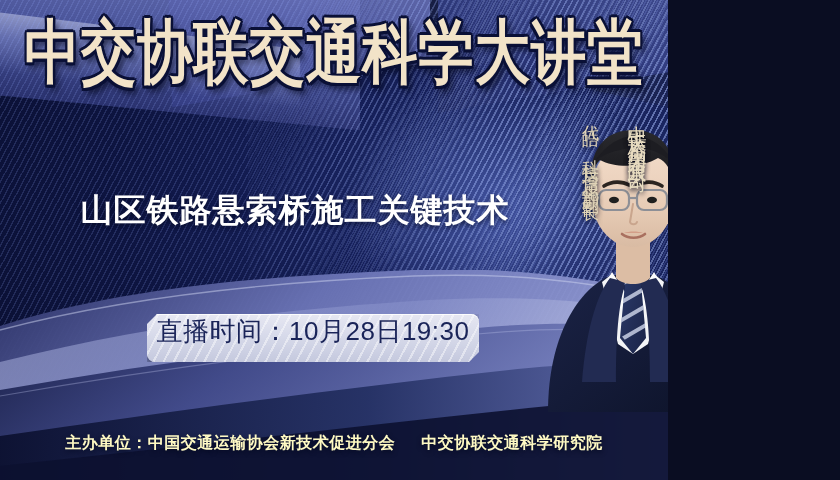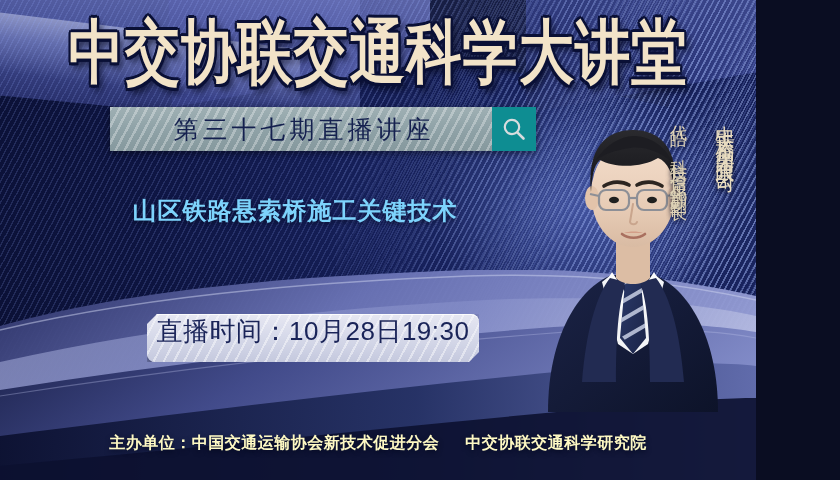--- a/index.html
+++ b/index.html
@@ -1,18 +1,18 @@
 <!DOCTYPE html>
 <html><head>
 <meta charset="utf-8">
 <style>
   html,body{margin:0;padding:0;background:#0a0d22;}
   *{box-sizing:border-box;}
   .poster{
-    position:relative;width:756px;height:480px;overflow:hidden;
+    position:relative;width:668px;height:480px;overflow:hidden;
     font-family:"Liberation Sans","DejaVu Sans",sans-serif;
     background:#0b1030;
     padding-left:6px;
   }
 
   
   .bg-base{
     position:absolute;inset:0;
     background:
       radial-gradient(120% 90% at 82% 40%, #25336f 0%, #16205a 28%, #0d1440 55%, #080c28 100%),
@@ -128,22 +128,22 @@
     width:44px;flex:0 0 44px;background:#0e8d92;
     display:flex;align-items:center;justify-content:center;
     position:relative;z-index:2;
   }
   .search-box svg{display:block;}
 
   
   .lecture-title{
     position:absolute;left:30px;top:188px;width:530px;
     text-align:center;
-    color:#7dd3fc;
-    font-size:24px;line-height:45px;font-weight:bold;
+    color:#ffffff;
+    font-size:32px;line-height:45px;font-weight:bold;
     letter-spacing:1px;
     text-shadow:0 2px 5px rgba(4,8,28,.7);
     z-index:6;
   }
 
   
   .time-pill{
     position:absolute;left:147px;top:314px;width:332px;height:48px;
     display:flex;align-items:flex-start;justify-content:center;
     background:linear-gradient(180deg,#e6e7f2 0%, #d7daea 45%, #c5c9de 100%);
@@ -240,31 +240,20 @@
       <path d="M0,120 C200,92 400,72 600,58 C710,50 790,54 840,62 L840,210 L0,210 Z" fill="url(#w2)"></path>
       <path d="M0,166 C230,140 430,118 640,100 C740,92 800,92 840,96 L840,210 L0,210 Z" fill="url(#w3)"></path>
       <path d="M0,196 C240,176 470,154 690,136 C770,130 810,128 840,128 L840,210 L0,210 Z" fill="#0c1130" opacity="0.9"></path>
       <path d="M0,60 C160,26 340,12 520,6 C650,2 760,14 840,30" fill="none" stroke="#cdd3f0" stroke-opacity="0.5" stroke-width="1.4"></path>
       <path d="M0,126 C200,98 400,78 600,64 C710,56 790,60 840,68" fill="none" stroke="#b9c0e8" stroke-opacity="0.35" stroke-width="1.2"></path>
     </svg>
   </div>
 
   <div class="main-title">中交协联交通科学大讲堂</div>
 
-  <div class="subtitle-band">
-    <div class="subtitle-text">第三十七期直播讲座</div>
-    <div class="search-box">
-      <span>
-        <svg width="26" height="26" viewBox="0 0 26 26">
-          <circle cx="11" cy="11" r="7.2" fill="none" stroke="#d8dcde" stroke-width="2.2"></circle>
-          <line x1="16.3" y1="16.3" x2="22.5" y2="22.5" stroke="#d8dcde" stroke-width="2.6" stroke-linecap="round"></line>
-        </svg>
-      </span>
-    </div>
-  </div>
 
   <div class="lecture-title">
     <div>山区铁路悬索桥施工关键技术</div>
   </div>
 
   <div class="time-pill">
     <span class="time-text">直播时间：10月28日19:30</span>
   </div>
 
   <div class="portrait">

